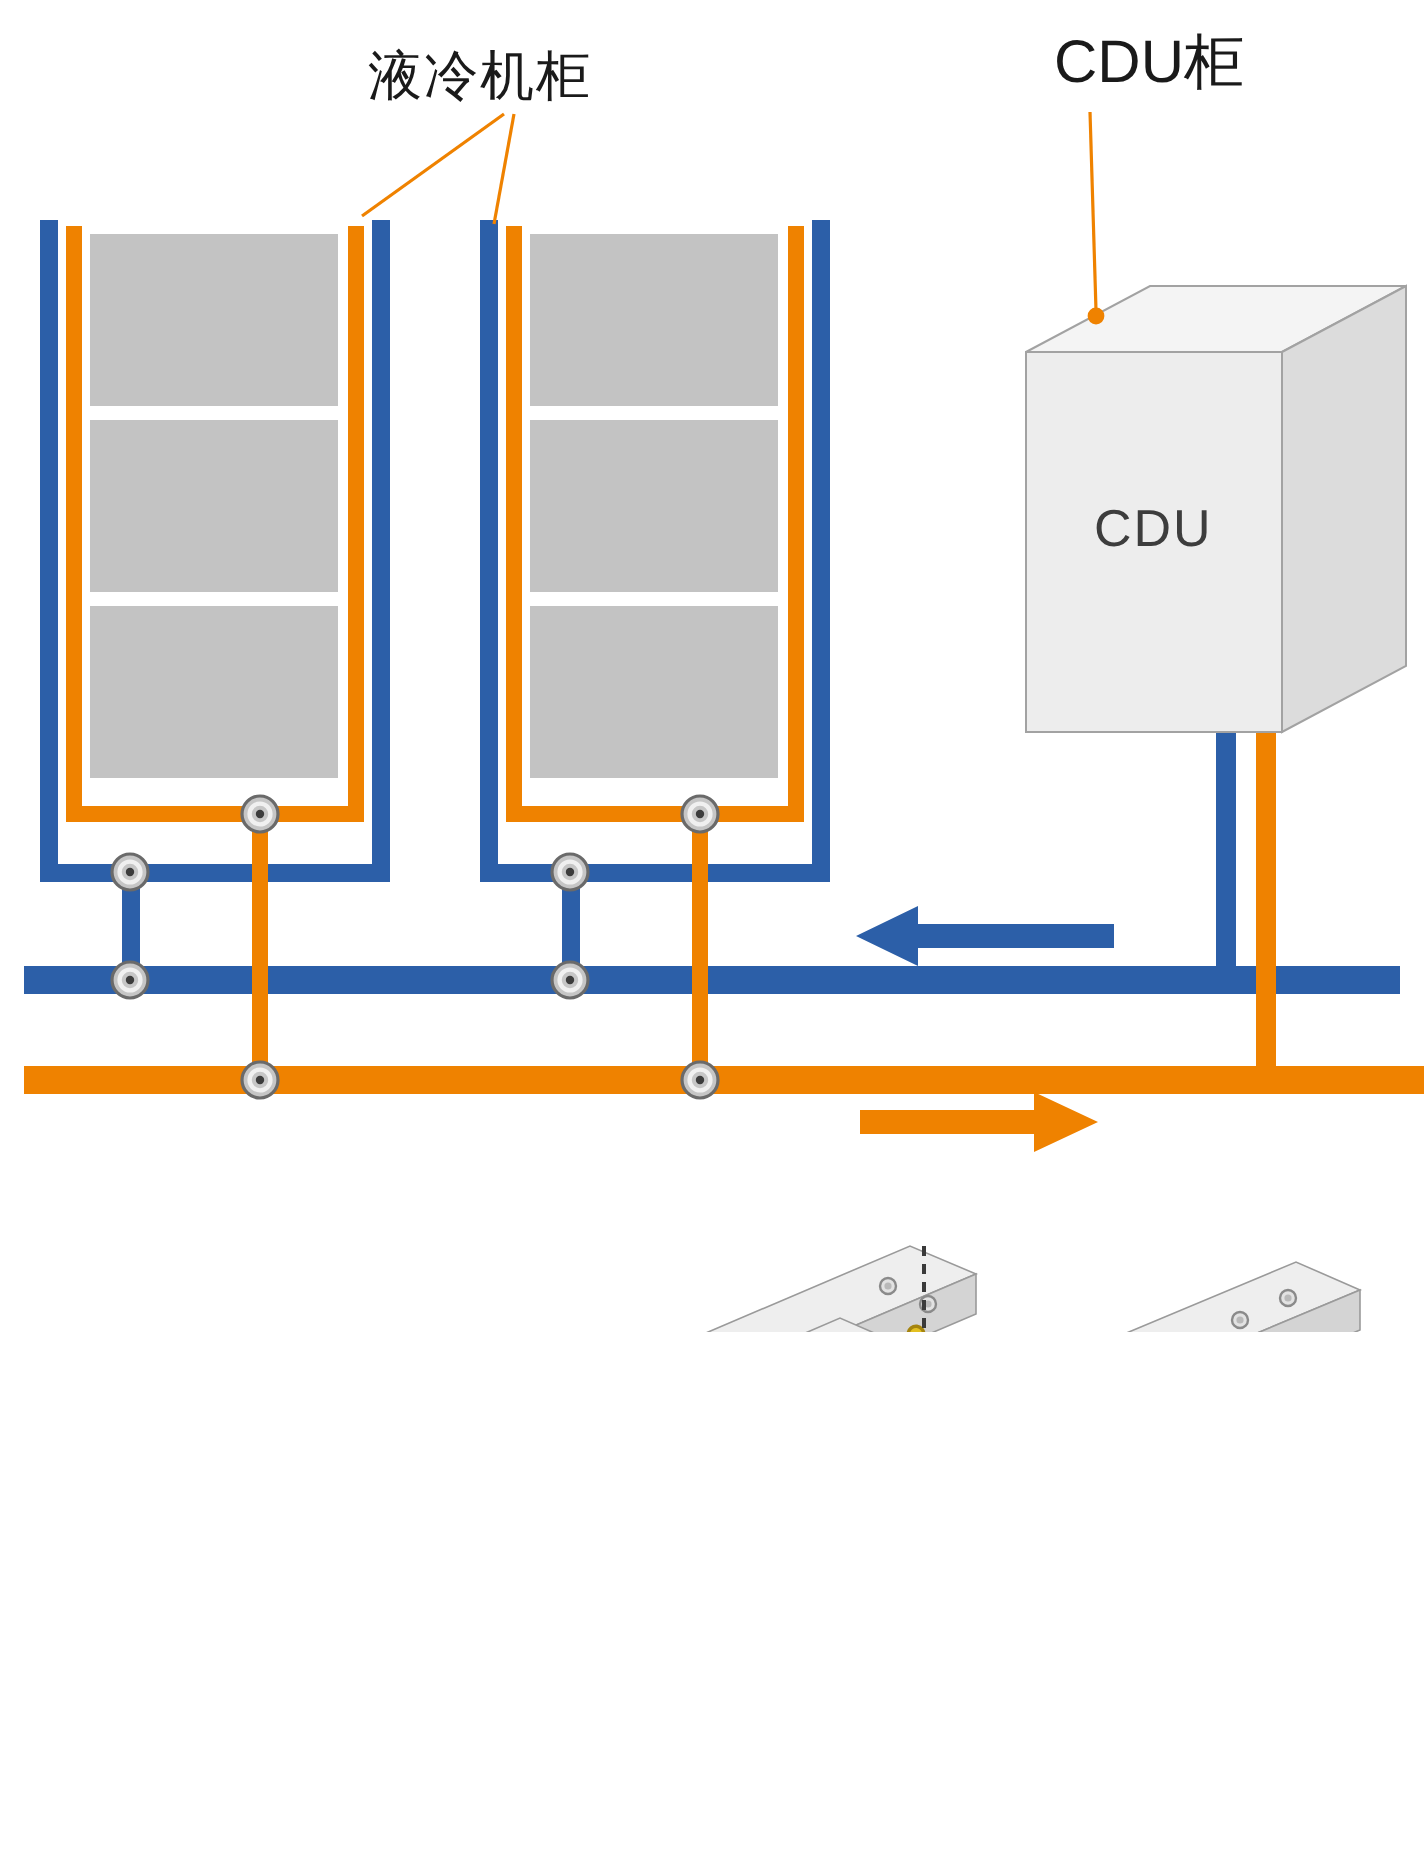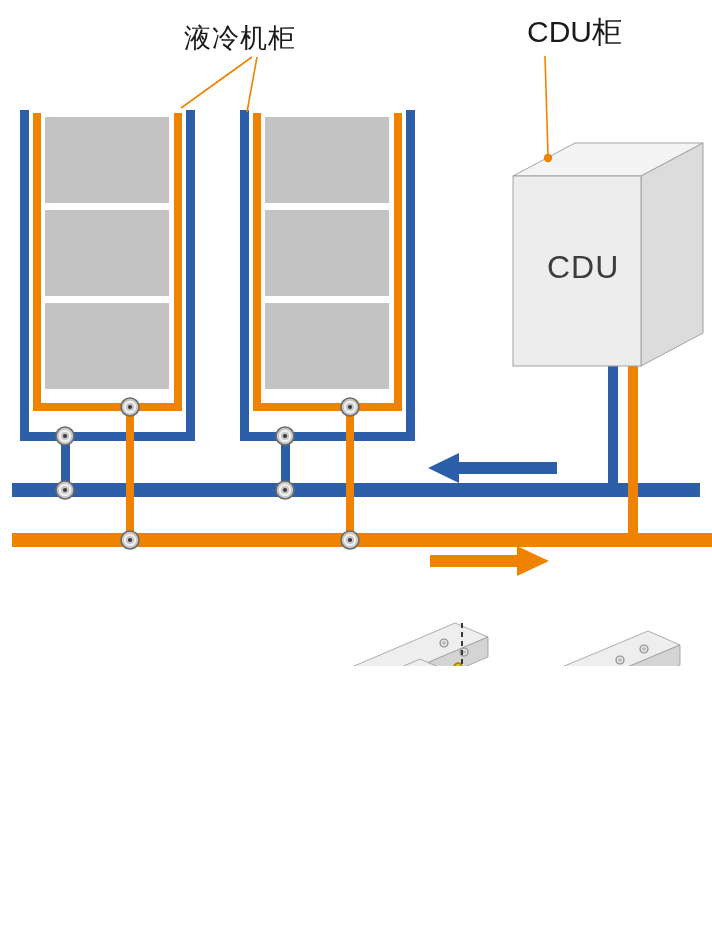--- a/index.html
+++ b/index.html
@@ -126,21 +126,21 @@
     <g>
       <line class="s-orange" x1="252" y1="57" x2="181" y2="108"></line>
       <line class="s-orange" x1="257" y1="57" x2="247" y2="112"></line>
       <line class="s-orange" x1="545" y1="56" x2="548" y2="155"></line>
       <circle class="c-orange" cx="548" cy="158" r="4.2"></circle>
     </g>
   </svg>
 
   <div class="lbl" style="left:184px;top:24px;font-size:27px;letter-spacing:1px;">液冷机柜</div>
   <div class="lbl" style="left:486px;top:15px;font-size:30px;margin-left:41px;">CDU柜</div>
-  <div class="lbl" style="left:547px;top:250px;font-size:32px;color:#3d3d3d;letter-spacing:1px;">CDU</div>
+  <div class="lbl" style="left:547px;top:250px;font-size:26px;color:#3d3d3d;letter-spacing:1px;">CDU</div>
 
   <svg class="layer" style="top:585px" width="712" height="353" viewBox="0 0 712 353">
     <defs>
       <pattern id="fins" width="3.2" height="8" patternUnits="userSpaceOnUse">
         <rect width="3.2" height="8" fill="#b0b0b0"></rect>
         <rect width="1.4" height="8" fill="#6e6e6e"></rect>
       </pattern>
     </defs>
 
     <g>

